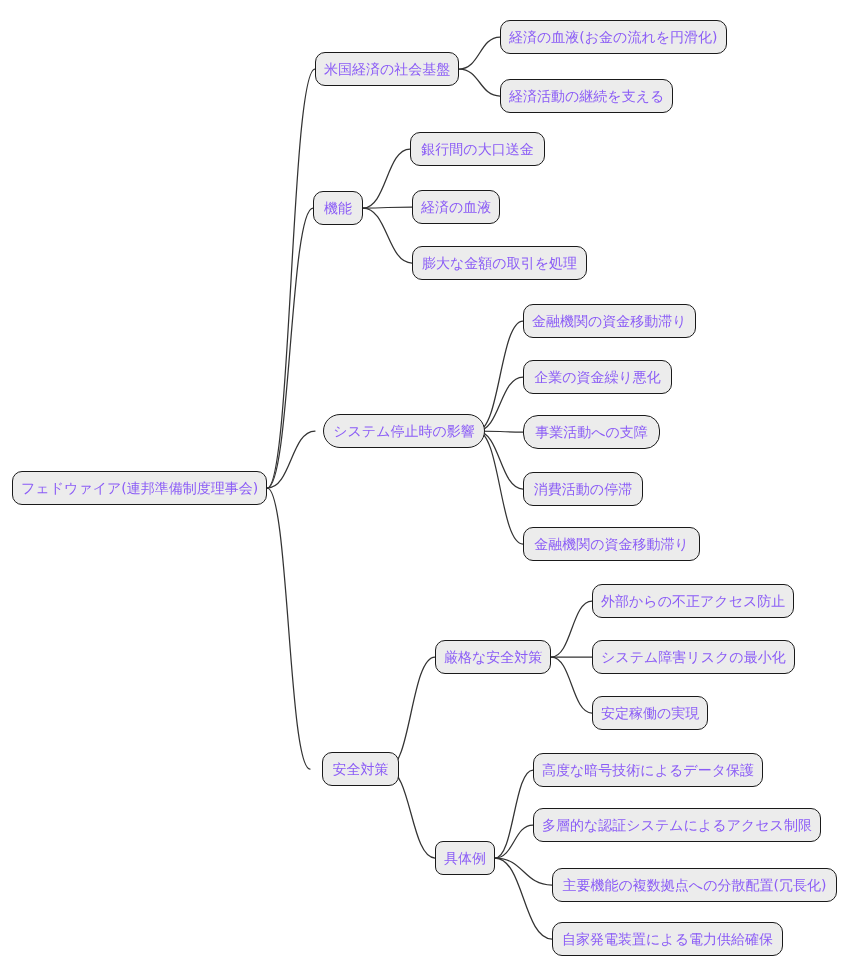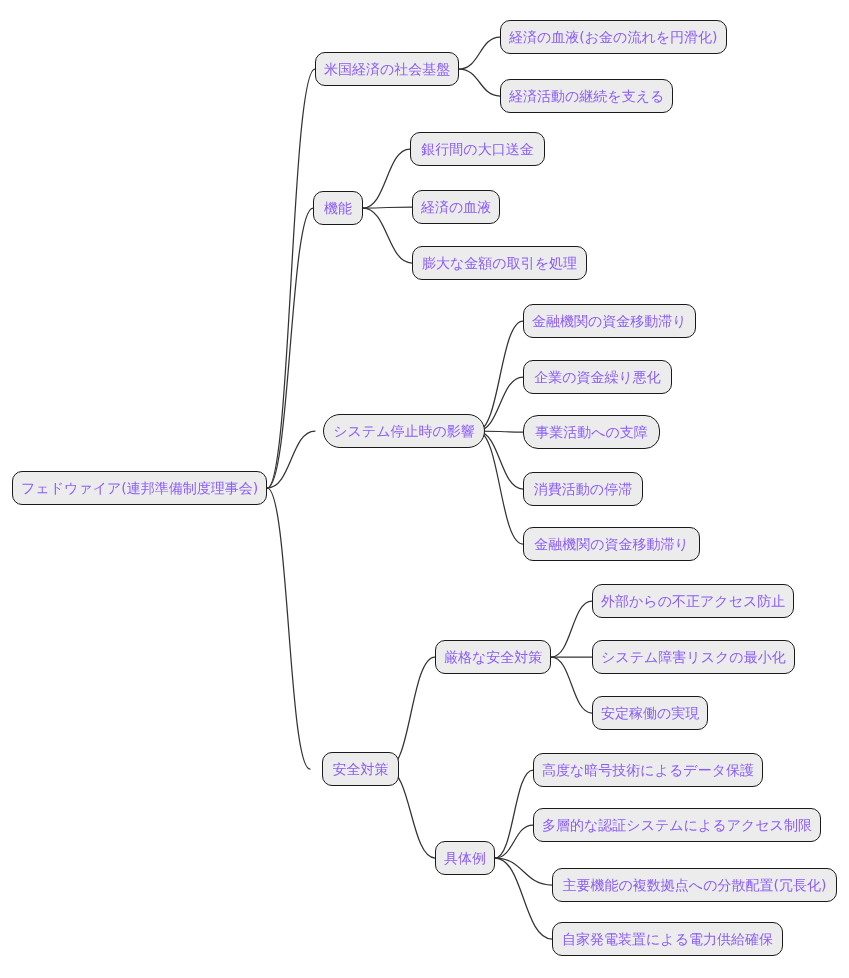--- a/index.html
+++ b/index.html
@@ -86,18 +86,18 @@
   <div class="node" id="n-b2c3" style="left:523px; top:472px; min-width:120px;">消費活動の停滞</div>
   <div class="node" id="n-b2c4" style="left:523px; top:527px; min-width:177px;">金融機関の資金移動滞り</div>
 
   <div class="node" id="n-b3" style="left:310px; top:752px; min-width:77px;margin-left:12px;">安全対策</div>
 
   <div class="node" id="n-b3s0" style="left:435px; top:640px; min-width:113px;">厳格な安全対策</div>
   <div class="node" id="n-b3s0c0" style="left:592px; top:584px; min-width:195px;">外部からの不正アクセス防止</div>
   <div class="node" id="n-b3s0c1" style="left:592px; top:640px; min-width:195px;text-align:center;">システム障害リスクの最小化</div>
   <div class="node" id="n-b3s0c2" style="left:592px; top:696px; min-width:113px;">安定稼働の実現</div>
 
-  <div class="node" id="n-b3s1" style="left:435px; top:841px; min-width:60px;">具体例</div>
+  <div class="node" id="n-b3s1" style="left:435px; top:841px; min-width:60px;border-radius:8px;">具体例</div>
   <div class="node" id="n-b3s1c0" style="left:533px; top:753px; min-width:230px;">高度な暗号技術によるデータ保護</div>
   <div class="node" id="n-b3s1c1" style="left:533px; top:808px; min-width:282px;">多層的な認証システムによるアクセス制限</div>
   <div class="node" id="n-b3s1c2" style="left:552px; top:868px; min-width:285px;">主要機能の複数拠点への分散配置(冗長化)</div>
   <div class="node" id="n-b3s1c3" style="left:552px; top:922px; min-width:231px;">自家発電装置による電力供給確保</div>
 </div>
 
 </body></html>

